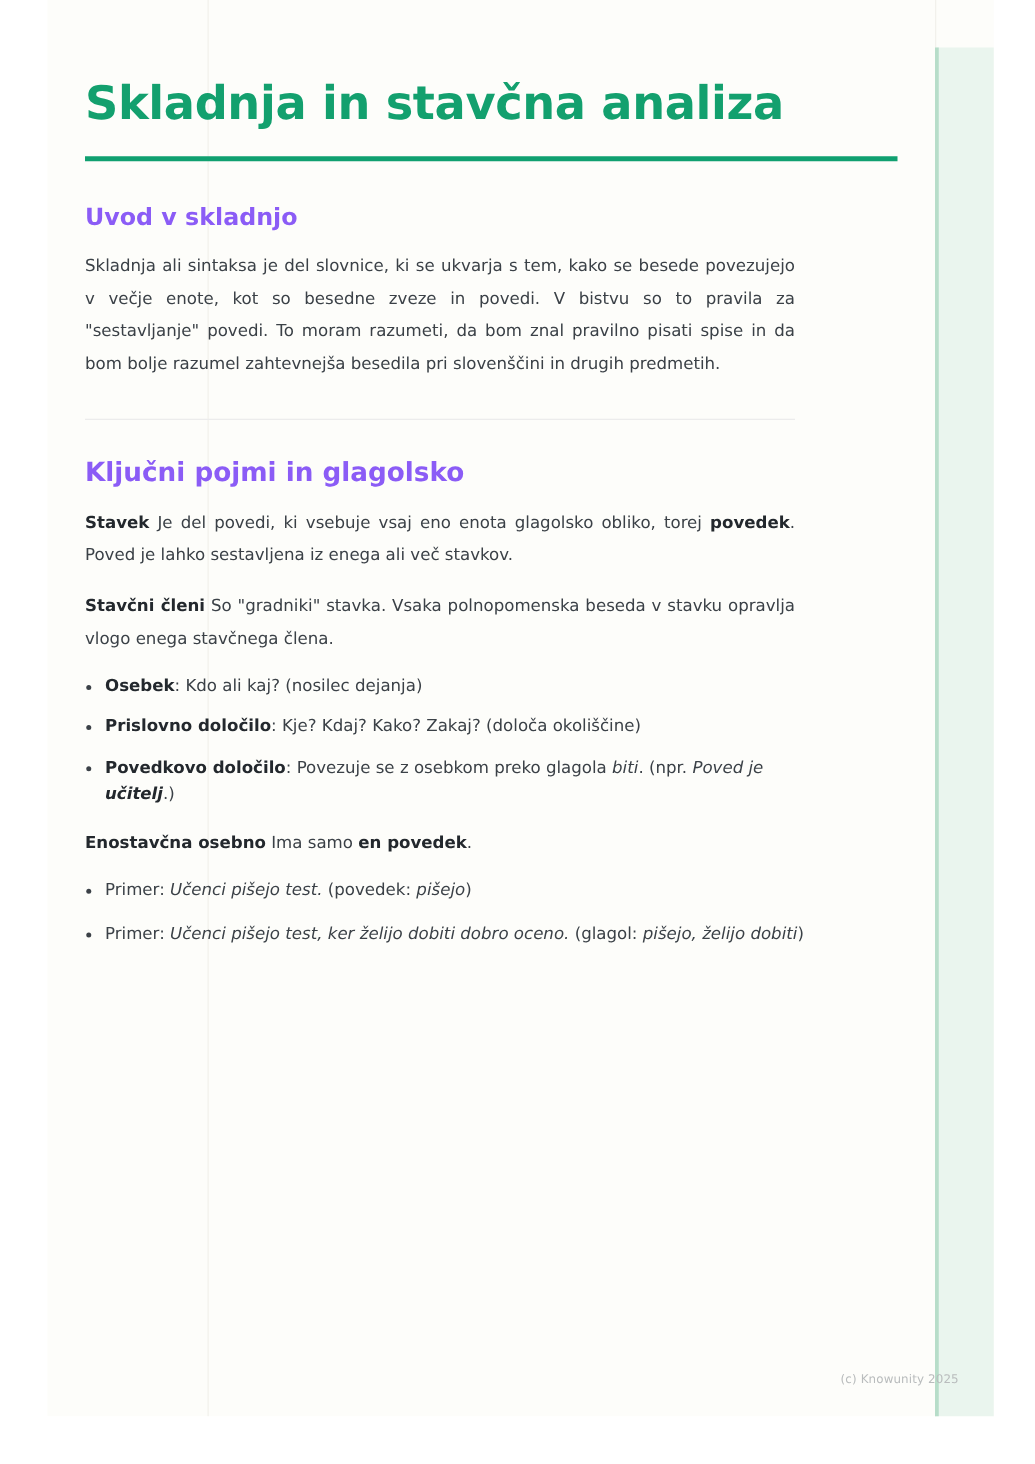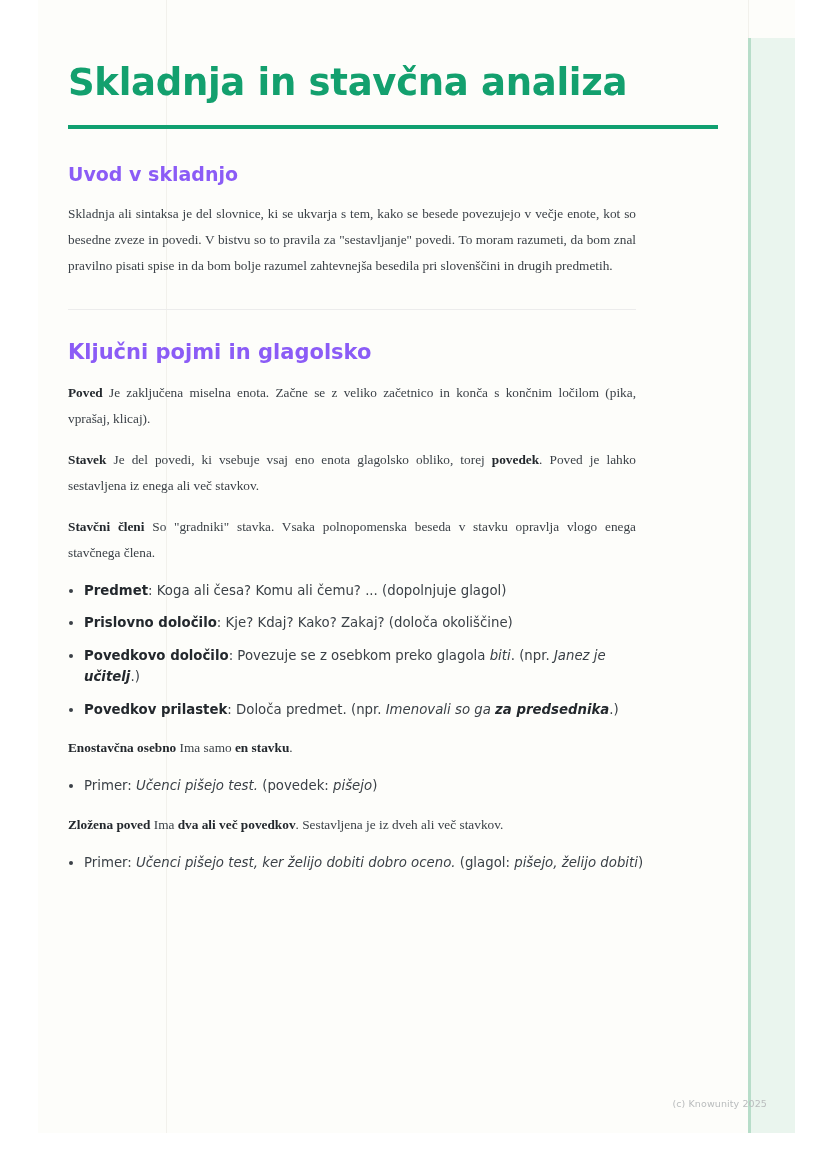--- a/index.html
+++ b/index.html
@@ -93,21 +93,20 @@
     padding-top: 30px;
   }
 
   p.body {
     margin: 15px 0 0 0;
     font-size: 13.3px;
     line-height: 1.95;
     color: #3b4147;
     text-align: justify;
     width: 568px;
-    font-family: Liberation Serif, serif;
   }
 
   p.body b, li b { font-weight: 700; color: #23282d; }
   p.body i, li i { font-style: italic; }
   i b, b i { font-weight: 700; }
 
   hr.divider {
     margin: 30px 0 0 0;
     border: none;
     border-top: 1px solid #ececec;
@@ -164,65 +163,54 @@
       <h1 class="doc-title">Skladnja in stavčna analiza</h1>
       <div class="title-rule"></div>
 
       <h2 class="section-title">Uvod v skladnjo</h2>
       <p class="body">Skladnja ali sintaksa je del slovnice, ki se ukvarja s tem, kako se besede povezujejo v večje enote, kot so besedne zveze in povedi. V bistvu so to pravila za "sestavljanje" povedi. To moram razumeti, da bom znal pravilno pisati spise in da bom bolje razumel zahtevnejša besedila pri slovenščini in drugih predmetih.</p>
 
       <hr class="divider">
 
       <h2 class="section-title big">Ključni pojmi in glagolsko</h2>
 
-      <p class="body">
-        <b>Poved</b>
-        <span>Je zaključena miselna enota. Začne se z veliko začetnico in konča s končnim ločilom (pika, vprašaj, klicaj).</span>
-      </p>
 
       <p class="body">
         <b>Stavek</b>
         <span>Je del povedi, ki vsebuje vsaj eno enota glagolsko obliko, torej </span><b>povedek</b><span>. Poved je lahko sestavljena iz enega ali več stavkov.</span>
       </p>
 
       <p class="body">
         <b>Stavčni členi</b>
         <span>So "gradniki" stavka. Vsaka polnopomenska beseda v stavku opravlja vlogo enega stavčnega člena.</span>
       </p>
 
       <ul class="bullets">
         <li>
-          <b>Predmet</b><span>: Koga ali česa? Komu ali čemu? ... (dopolnjuje glagol)</span>
+          <b>Osebek</b><span>: Kdo ali kaj? (nosilec dejanja)</span>
         </li>
         <li>
           <b>Prislovno določilo</b><span>: Kje? Kdaj? Kako? Zakaj? (določa okoliščine)</span>
         </li>
         <li>
-          <b>Povedkovo določilo</b><span>: Povezuje se z osebkom preko glagola </span><i>biti</i><span>. (npr. </span><i>Janez je </i><i><b>učitelj</b></i><span>.)</span>
-        </li>
-        <li>
-          <b>Povedkov prilastek</b><span>: Določa predmet. (npr. </span><i>Imenovali so ga </i><i><b>za predsednika</b></i><span>.)</span>
+          <b>Povedkovo določilo</b><span>: Povezuje se z osebkom preko glagola </span><i>biti</i><span>. (npr. </span><i>Poved je </i><i><b>učitelj</b></i><span>.)</span>
         </li>
       </ul>
 
       <p class="body">
         <b>Enostavčna osebno</b>
-        <span>Ima samo </span><b>en stavku</b><span>.</span>
+        <span>Ima samo </span><b>en povedek</b><span>.</span>
       </p>
 
       <ul class="bullets">
         <li>
           <span>Primer: </span><i>Učenci pišejo test.</i><span> (povedek: </span><i>pišejo</i><span>)</span>
         </li>
       </ul>
 
-      <p class="body">
-        <b>Zložena poved</b>
-        <span>Ima </span><b>dva ali več povedkov</b><span>. Sestavljena je iz dveh ali več stavkov.</span>
-      </p>
 
       <ul class="bullets">
         <li>
           <span>Primer: </span><i>Učenci pišejo test, ker želijo dobiti dobro oceno.</i><span> (glagol: </span><i>pišejo, želijo dobiti</i><span>)</span>
         </li>
       </ul>
 
     </div>
 
     <div class="watermark">(c) Knowunity 2025</div>

